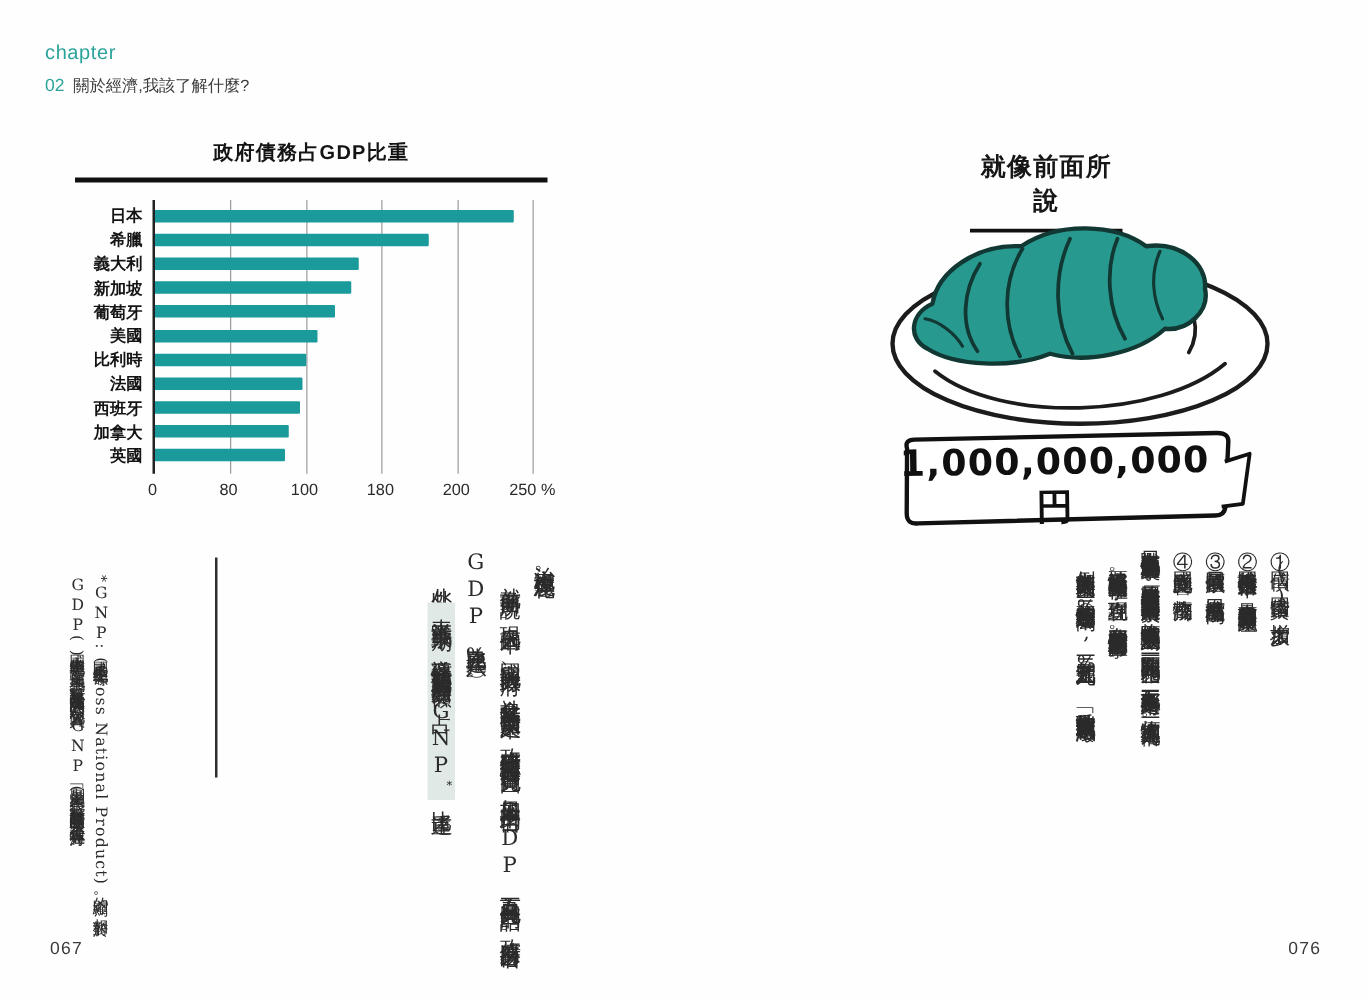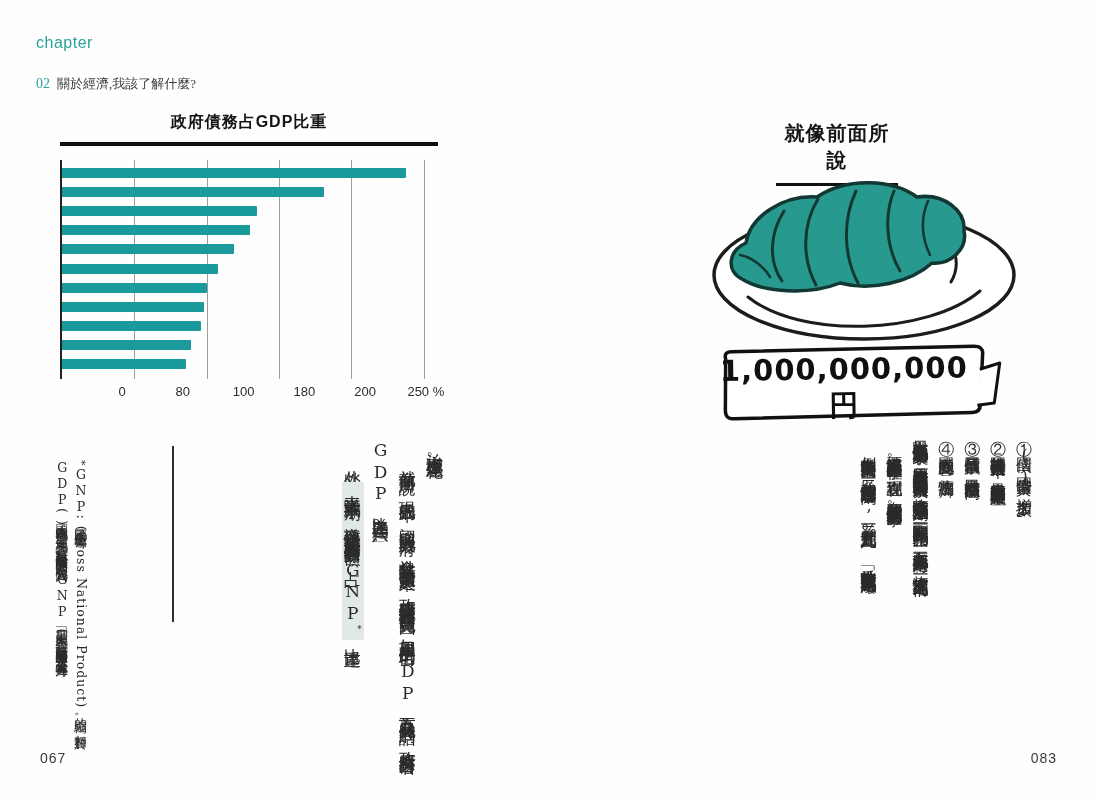--- a/index.html
+++ b/index.html
@@ -6,21 +6,21 @@
   body{
     width:1095px;height:800px;background:#ffffff;position:relative;
     font-family:"Liberation Sans","DejaVu Sans",sans-serif;color:#222;
     overflow:hidden;
   }
   .spread{position:absolute;inset:0;background:#fefefe;}
 
   
   .chap-header{position:absolute;left:36px;top:32px;line-height:1.35;}
   .chap-label{font-size:16px;color:#2aa39b;letter-spacing:.5px;}
-  .chap-line{margin-top:18px;font-family:Liberation Serif, serif;}
+  .chap-line{margin-top:4px;}
   .chap-num{font-size:14px;color:#2aa39b;margin-right:7px;}
   .chap-title{font-size:13px;color:#3c3c3c;}
 
   
   .chart-block{position:absolute;left:60px;top:112px;width:378px;}
   .chart-title{margin:0 0 9px;font-size:16px;font-weight:700;text-align:center;color:#141414;letter-spacing:1px;}
   .chart-rule{height:4px;background:#101010;}
   .chart-body{display:flex;margin-top:14px;}
   .bar-labels{width:62px;display:flex;flex-direction:column;padding-top:3px;}
   .bar-label{height:19.2px;line-height:19.2px;text-align:right;padding-right:8px;
@@ -79,20 +79,33 @@
       <span class="chap-num">02</span><span class="chap-title">關於經濟,我該了解什麼?</span>
     </div>
   </header>
 
   <section>
 
     <div class="chart-block">
       <h2 class="chart-title">政府債務占GDP比重</h2>
       <div class="chart-rule"></div>
       <div class="chart-body">
+        <div class="bar-labels" id="bar-labels">
+            <div class="bar-label">日本</div>
+            <div class="bar-label">希臘</div>
+            <div class="bar-label">義大利</div>
+            <div class="bar-label">新加坡</div>
+            <div class="bar-label">葡萄牙</div>
+            <div class="bar-label">美國</div>
+            <div class="bar-label">比利時</div>
+            <div class="bar-label">法國</div>
+            <div class="bar-label">西班牙</div>
+            <div class="bar-label">加拿大</div>
+            <div class="bar-label">英國</div>
+          </div>
         <div class="plot" id="plot">
             <div class="gridline" style="left: 19.2308%;"></div>
             <div class="gridline" style="left: 38.4615%;"></div>
             <div class="gridline" style="left: 57.6923%;"></div>
             <div class="gridline" style="left: 76.9231%;"></div>
             <div class="gridline" style="left: 96.1538%;"></div>
             <div class="bar-row">
               <div class="bar" style="width: 91.5385%; background: rgb(26, 154, 154);"></div>
             </div>
             <div class="bar-row">
@@ -187,16 +200,16 @@
           <li>①國債(國家借貸)增加太多</li>
           <li>②國外投資家不再信任日本,大量賣出手中的日圓和日本金融資產</li>
           <li>③日圓價值暴跌,進口商品價格高漲</li>
           <li>④國內受此影響,萬物齊漲</li>
         </ul>
       <p class="para"><span>日本在戰後也遭受過惡性通膨的襲擊,原因是政府發行國債來支應高達國家預算二八〇倍的龐大軍事費用。物價在戰爭結束後立刻飛漲,與剛開戰時的一九四一年相比,一九五五年通膨穩定下來時,物價水準高達一九五倍。</span></p>
       <p class="para indent"><span>惡性通膨絕不是歷史上的陳年往事。直到現在,有些新興國家依然受到惡性通膨的打擊。</span></p>
       <p class="para indent"><span>例如中南美洲的委內瑞拉,二〇一八年時惡性通膨達到十三萬%,二〇一九年則是九五八五%。委內瑞拉的貨幣「玻利瓦爾」化為廢紙,</span></p>
     </div>
 
-    <div class="pagenum pn-right">083</div>
+    <div class="pagenum pn-right">076</div>
   </section>
 
 </div>
 
 </body></html>

